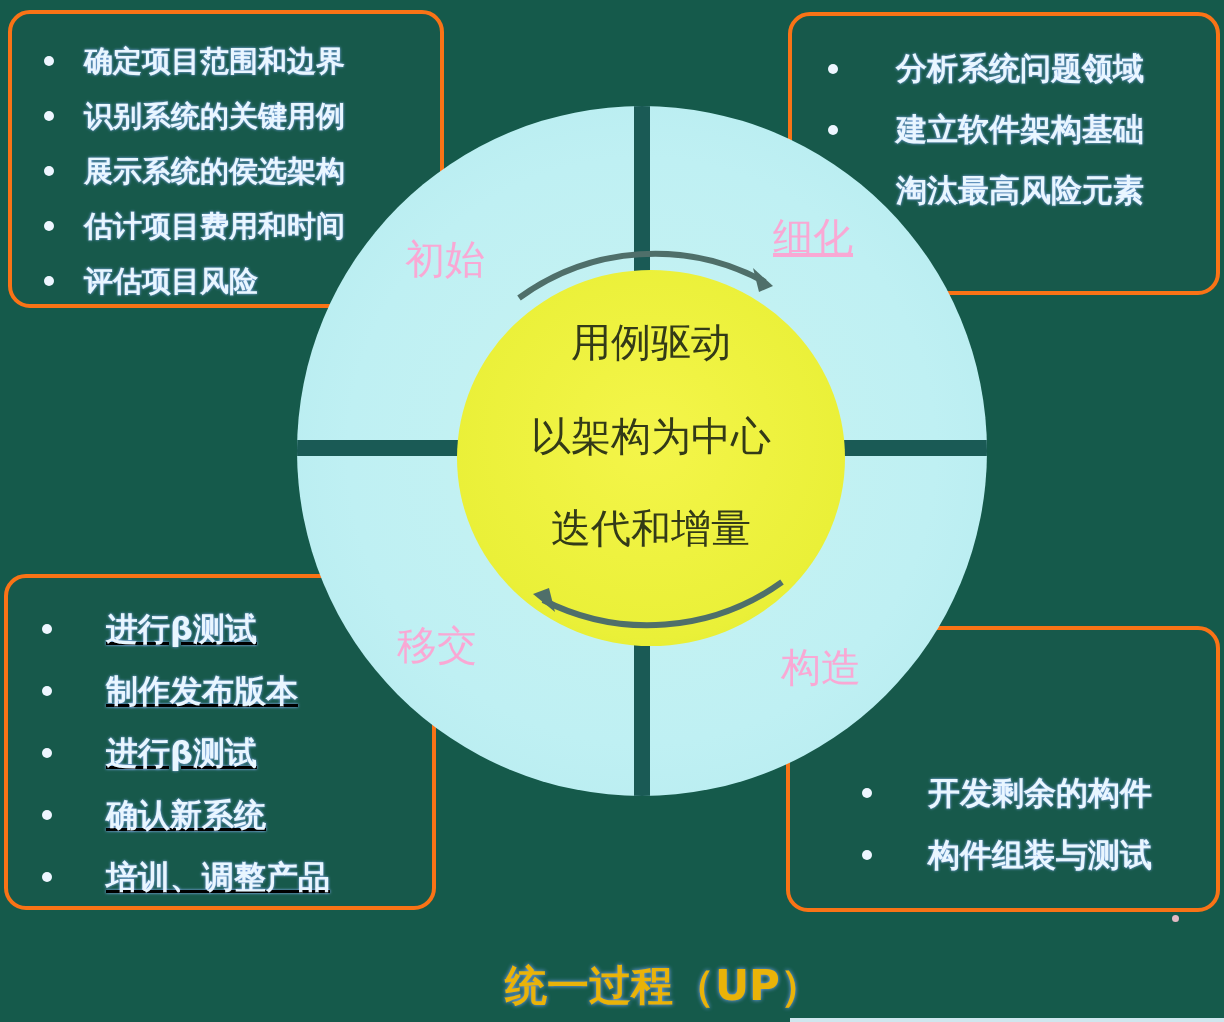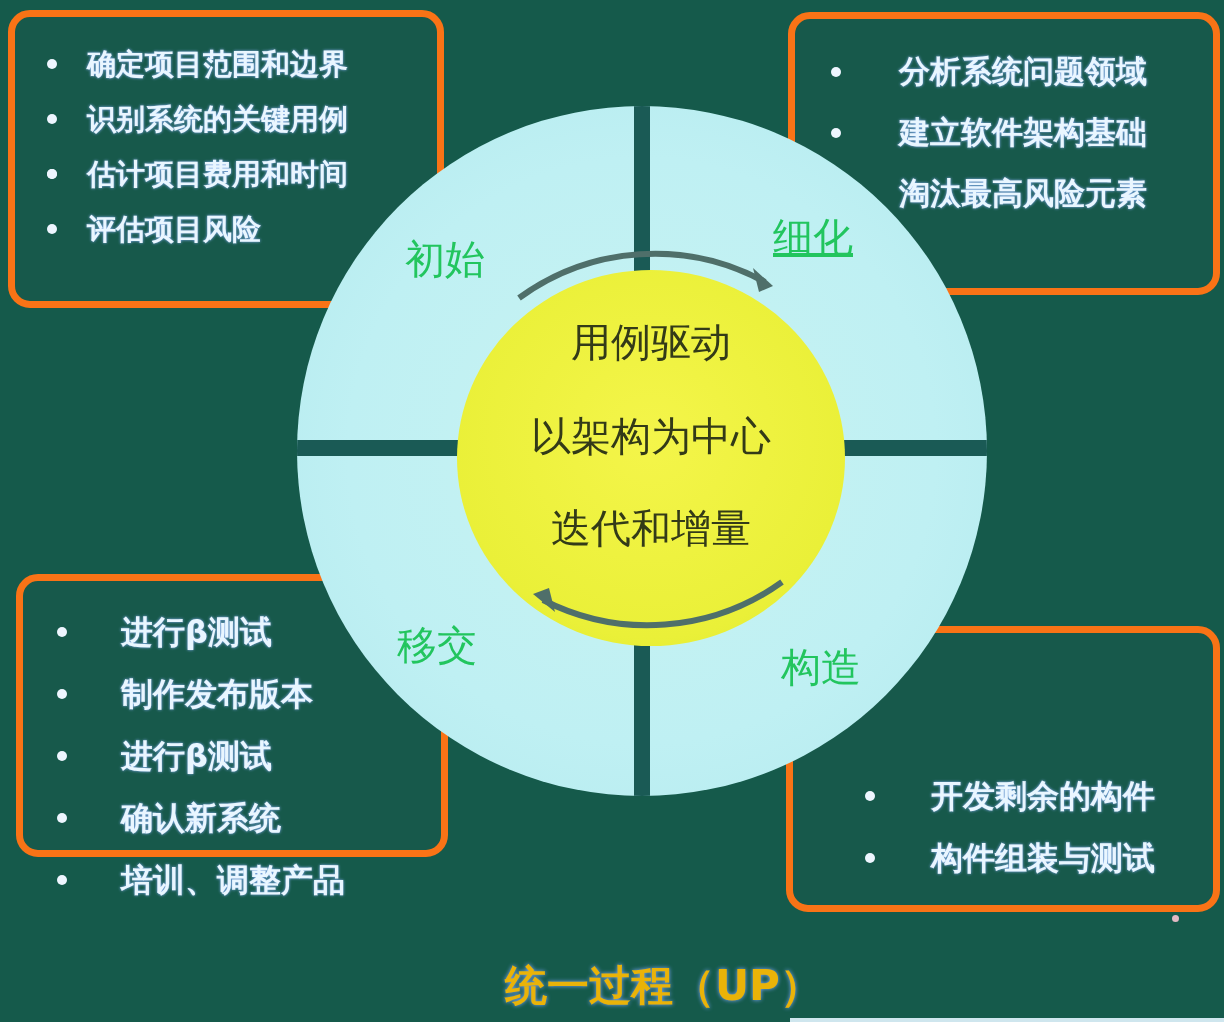--- a/index.html
+++ b/index.html
@@ -3,21 +3,21 @@
 <meta charset="utf-8">
 <style>
   html, body { margin: 0; padding: 0; }
   body {
     width: 1224px; height: 1022px; overflow: hidden; position: relative;
     background: #155a4b;
     font-family: "DejaVu Sans", "Liberation Sans", sans-serif;
   }
   .panel {
     position: absolute;
-    border: 7px solid #f97316;
+    border: 4px solid #f97316;
     border-radius: 22px;
     background: #17594b;
     box-sizing: border-box;
   }
   .panel ul { list-style: none; margin: 0; padding: 0; }
   .panel li {
     position: relative;
     color: #e9f6ff;
     font-weight: bold;
     font-size: 31px;
@@ -32,21 +32,21 @@
   #p-tl { left: 8px; top: 10px; width: 436px; height: 298px; }
   #p-tl ul { padding: 20px 0 0 72px; }
   #p-tl .bullet { left: -40px; }
   #p-tl li { font-size: 29px; }
 
   #p-tr { left: 788px; top: 12px; width: 432px; height: 283px; }
   #p-tr ul { padding: 22px 0 0 104px; }
   #p-tr li { line-height: 61px; font-size: 31px; }
   #p-tr .bullet { left: -68px; top: 26px; }
 
-  #p-bl { left: 16px; top: 574px; width: 432px; height: 283px; }
+  #p-bl { left: 4px; top: 574px; width: 432px; height: 336px; text-decoration: underline; }
   #p-bl ul { padding: 20px 0 0 98px; }
   #p-bl li { line-height: 62px; font-size: 32px; }
   #p-bl .bullet { left: -64px; top: 26px; }
 
   #p-br { left: 786px; top: 626px; width: 434px; height: 286px; }
   #p-br ul { padding: 132px 0 0 138px; }
   #p-br li { line-height: 62px; font-size: 32px; }
   #p-br .bullet { left: -66px; top: 26px; }
 
   .circle-wrap {
@@ -63,21 +63,21 @@
     position: absolute; left: 160px; top: 164px; width: 388px; height: 376px;
     border-radius: 50%;
     background: radial-gradient(circle at 50% 45%, #f4f54a 0%, #eaf038 70%, #d9e62c 100%);
     z-index: 3;
   }
   .inner-text {
     position: absolute; left: 0; right: 0; text-align: center;
     color: #333a18; font-size: 40px; line-height: 40px;
   }
   .phase {
-    position: absolute; color: #22c55e; font-size: 40px; z-index: 4; white-space: nowrap;
+    position: absolute; color: #f9a8d4; font-size: 40px; z-index: 4; white-space: nowrap;
   }
   .arc-svg { position: absolute; left: 0; top: 0; z-index: 4; }
   .title {
     position: absolute; left: 505px; top: 958px;
     color: #eab308; font-weight: bold; font-size: 42px;
     text-shadow: 0 0 4px #7fa6ff;
     white-space: nowrap;
   }
   .bottom-strip {
     position: absolute; left: 790px; top: 1018px; width: 434px; height: 4px; background: #cfe6ee;
@@ -86,21 +86,21 @@
     position: absolute; left: 1172px; top: 915px; width: 7px; height: 7px; border-radius: 50%; background: #e3b9c4;
   }
 </style>
 </head>
 <body>
 
 <div class="panel" id="p-tl">
   <ul>
     <li><span class="bullet"></span><span>确定项目范围和边界</span></li>
     <li><span class="bullet"></span><span>识别系统的关键用例</span></li>
-    <li><span class="bullet"></span></li>
+    <li><span class="bullet"></span><span>展示系统的侯选架构</span></li>
     <li><span class="bullet"></span><span>估计项目费用和时间</span></li>
     <li><span class="bullet"></span><span>评估项目风险</span></li>
   </ul>
 </div>
 
 <div class="panel" id="p-tr">
   <ul>
     <li><span class="bullet"></span><span>分析系统问题领域</span></li>
     <li><span class="bullet"></span><span>建立软件架构基础</span></li>
     <li class="nob"><span>淘汰最高风险元素</span></li>

